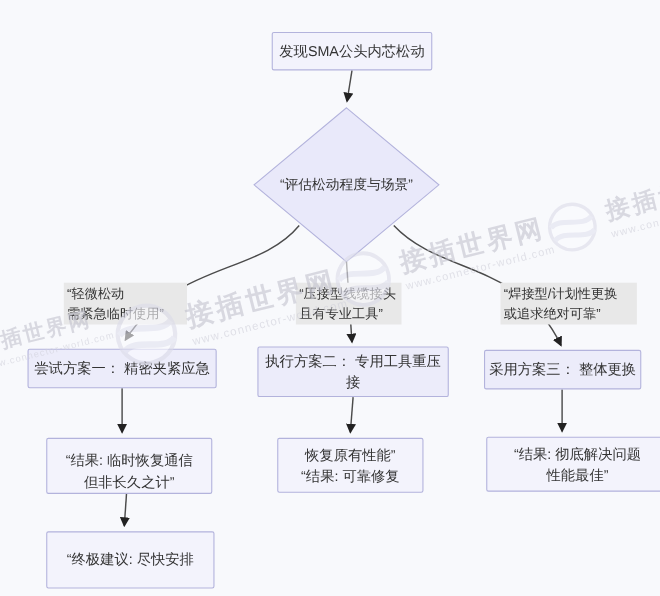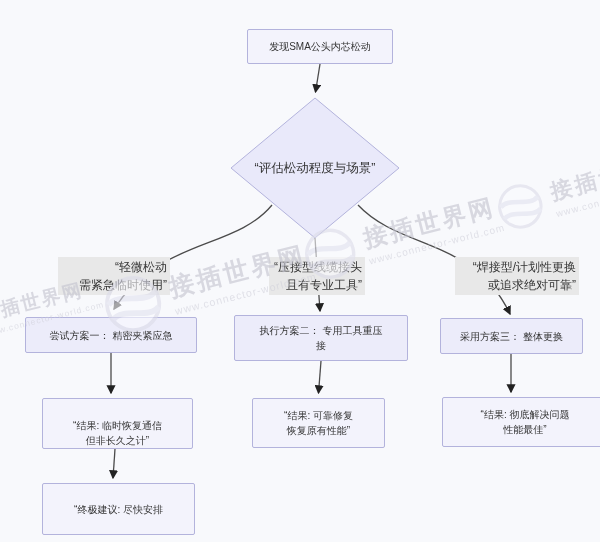--- a/index.html
+++ b/index.html
@@ -8,31 +8,31 @@
     background:#f8f9fc;
     font-family:"Liberation Sans","DejaVu Sans",sans-serif;
     color:#333;
   }
   .stage{position:absolute;inset:0;}
   svg.edges{position:absolute;left:0;top:0;z-index:1;}
   .node{
     position:absolute;z-index:3;box-sizing:border-box;
     background:#ececfa;border:1px solid #b3b3dc;border-radius:2px;
     display:flex;flex-direction:column;align-items:center;justify-content:center;
-    font-size:10px;line-height:1.5;text-align:center;color:#333;
+    font-size:13px;line-height:1.5;text-align:center;color:#333;
   }
   .node.light{background:#f3f3fc;}
   .decision-text{
     position:absolute;z-index:3;display:flex;align-items:center;justify-content:center;
     font-size:12.5px;text-align:center;color:#333;
   }
   .edge-label{
     position:absolute;z-index:2;box-sizing:border-box;
     background:#e8e8e8;color:#333;font-size:12px;line-height:1.5;
-    display:flex;flex-direction:column;align-items:flex-end;justify-content:center;
+    display:flex;flex-direction:column;align-items:flex-start;justify-content:center;
     text-align:center;padding:0 3px;
   }
   .wm{
     position:absolute;z-index:5;display:flex;align-items:center;gap:10px;
     transform:rotate(-14deg);transform-origin:left center;
     opacity:.6;pointer-events:none;white-space:nowrap;
   }
   .wm .txtcol{display:flex;flex-direction:column;align-items:flex-start;}
   .wm .brand{font-weight:bold;color:#c3c3cf;letter-spacing:3px;}
   .wm .url{color:#d0d0da;letter-spacing:1px;margin-top:1px;}
@@ -101,22 +101,22 @@
   </div>
   <div class="node" style="left:440px;top:318px;width:143px;height:36px;">
     <div>采用方案三： 整体更换</div>
   </div>
 
   <div class="node light" style="left:42px;top:398px;width:151px;height:51px;justify-content:flex-end;">
     <div>“结果: 临时恢复通信</div>
     <div>但非长久之计”</div>
   </div>
   <div class="node light" style="left:252px;top:398px;width:133px;height:50px;">
+    <div>恢复原有性能”</div>
     <div>“结果: 可靠修复</div>
-    <div>恢复原有性能”</div>
   </div>
   <div class="node light" style="left:442px;top:397px;width:166px;height:50px;">
     <div>“结果: 彻底解决问题</div>
     <div>性能最佳”</div>
   </div>
 
   <div class="node light" style="left:42px;top:483px;width:153px;height:52px;">
     <div>“终极建议: 尽快安排</div>
   </div>
 

